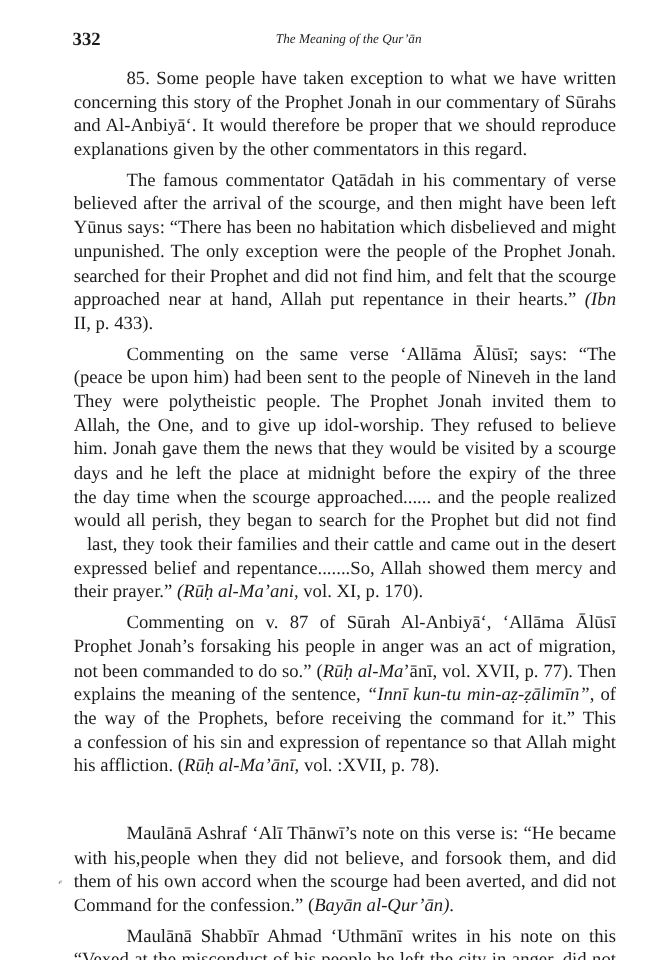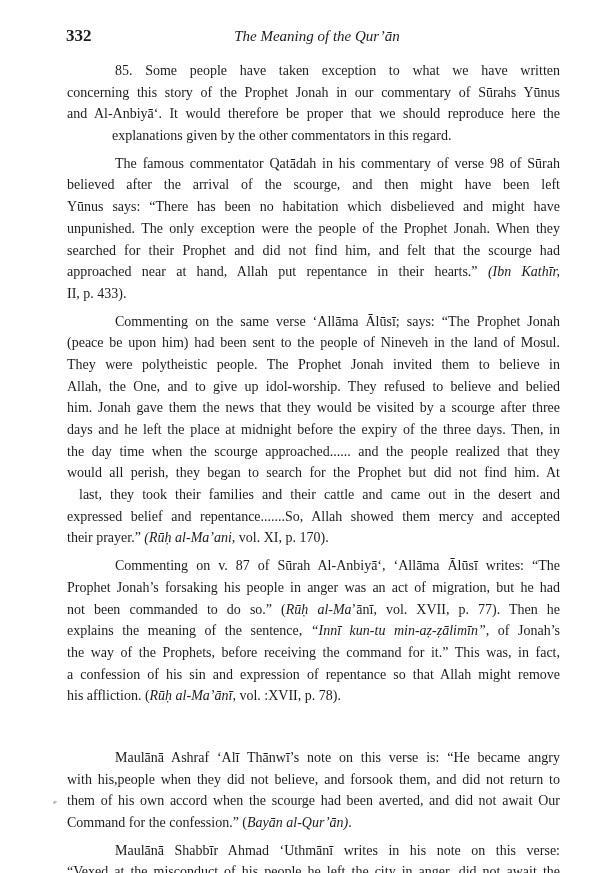--- a/index.html
+++ b/index.html
@@ -3,46 +3,46 @@
 <meta charset="utf-8">
 <style>
   html, body { margin: 0; padding: 0; }
   body {
     width: 600px; height: 873px; background: #ffffff; position: relative; overflow: hidden;
     font-family: "Liberation Serif", "DejaVu Serif", serif; color: #1c1c1c;
   }
   .page { position: absolute; left: 0; top: 0; width: 600px; height: 873px; }
   .header { position: absolute; top: 26px; left: 66px; width: 494px; height: 22px; }
   .page-number { position: absolute; left: 0; top: 0; font-weight: bold; font-size: 17px; }
-  .running-title { position: absolute; left: 0; width: 494px; top: 2px; text-align: center; font-style: italic; font-size: 15px; padding-left: 4px; }
+  .running-title { position: absolute; left: 0; width: 494px; top: 2px; text-align: center; font-style: italic; font-size: 12px; padding-left: 4px; }
   .body { position: absolute; top: 60px; left: 67px; width: 493px; }
   .para { margin: 0 0 6px 0; }
   .line {
-    display: block; height: 21.7px; line-height: 21.7px; font-size: 14px;
+    display: block; height: 21.7px; line-height: 21.7px; font-size: 17px;
     text-align: justify; text-align-last: justify; white-space: nowrap; overflow: visible;
   }
   .line.first { padding-left: 48px; }
   .line.last { text-align-last: left; }
   .it { font-style: italic; }
   .artifact { position: absolute; left: 53px; top: 798px; width: 4px; height: 6px; color: #888; font-size: 8px; line-height: 8px; }
 </style>
 </head>
 <body>
 
 <div class="page">
   <div class="header">
     <span class="page-number">332</span>
     <span class="running-title">The Meaning of the Qur’ān</span>
   </div>
   <div class="body" id="body">
       <div class="para">
         <span class="line first" style="white-space: normal; overflow: hidden;"><span>85. Some people have taken exception to what we have written</span></span>
         <span class="line" style="white-space: normal; overflow: hidden;"><span>concerning this story of the Prophet Jonah in our commentary of Sūrahs Yūnus</span></span>
         <span class="line" style="white-space: normal; overflow: hidden;"><span>and Al-Anbiyā‘. It would therefore be proper that we should reproduce here the</span></span>
-        <span class="line last" style="white-space: normal; overflow: hidden; margin-left: 45px;"><span>explanations given by the other commentators in this regard.</span></span>
+        <span class="line last" style="white-space: normal; overflow: hidden;"><span>explanations given by the other commentators in this regard.</span></span>
       </div>
       <div class="para">
         <span class="line first" style="white-space: normal; overflow: hidden;"><span>The famous commentator Qatādah in his commentary of verse 98 of Sūrah</span></span>
         <span class="line" style="white-space: normal; overflow: hidden;"><span>believed after the arrival of the scourge, and then might have been left</span></span>
         <span class="line" style="white-space: normal; overflow: hidden;"><span>Yūnus says: “There has been no habitation which disbelieved and might have</span></span>
         <span class="line" style="white-space: normal; overflow: hidden;"><span>unpunished. The only exception were the people of the Prophet Jonah. When they</span></span>
         <span class="line" style="white-space: normal; overflow: hidden;"><span>searched for their Prophet and did not find him, and felt that the scourge had</span></span>
         <span class="line" style="white-space: normal; overflow: hidden;"><span>approached near at hand, Allah put repentance in their hearts.” </span><span class="it">(Ibn Kathīr,</span></span>
         <span class="line last" style="white-space: normal; overflow: hidden;"><span>II, p. 433).</span></span>
       </div>

